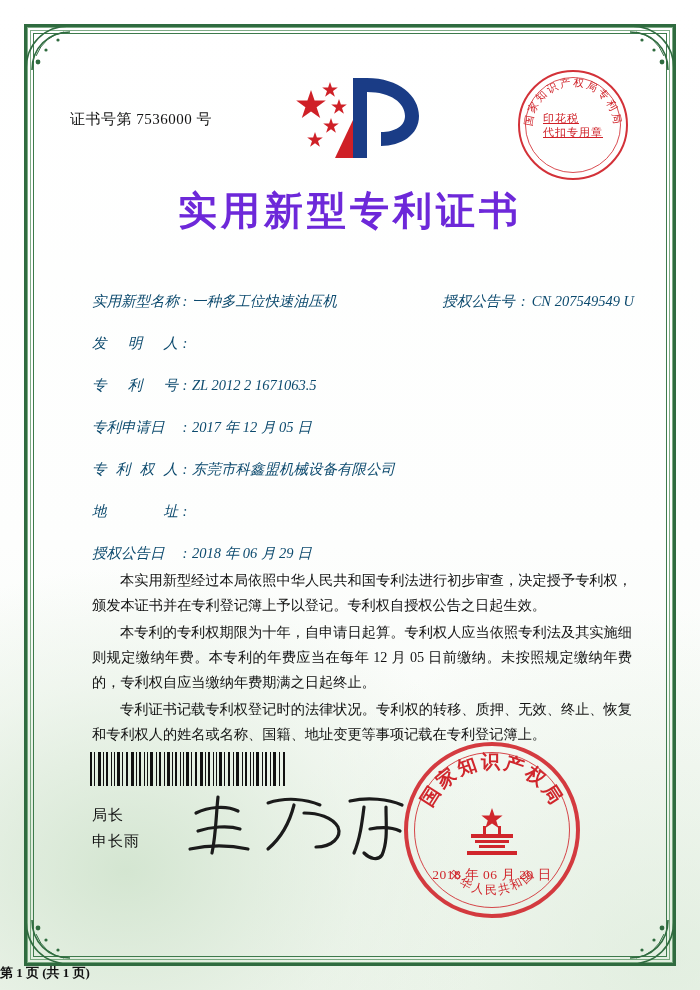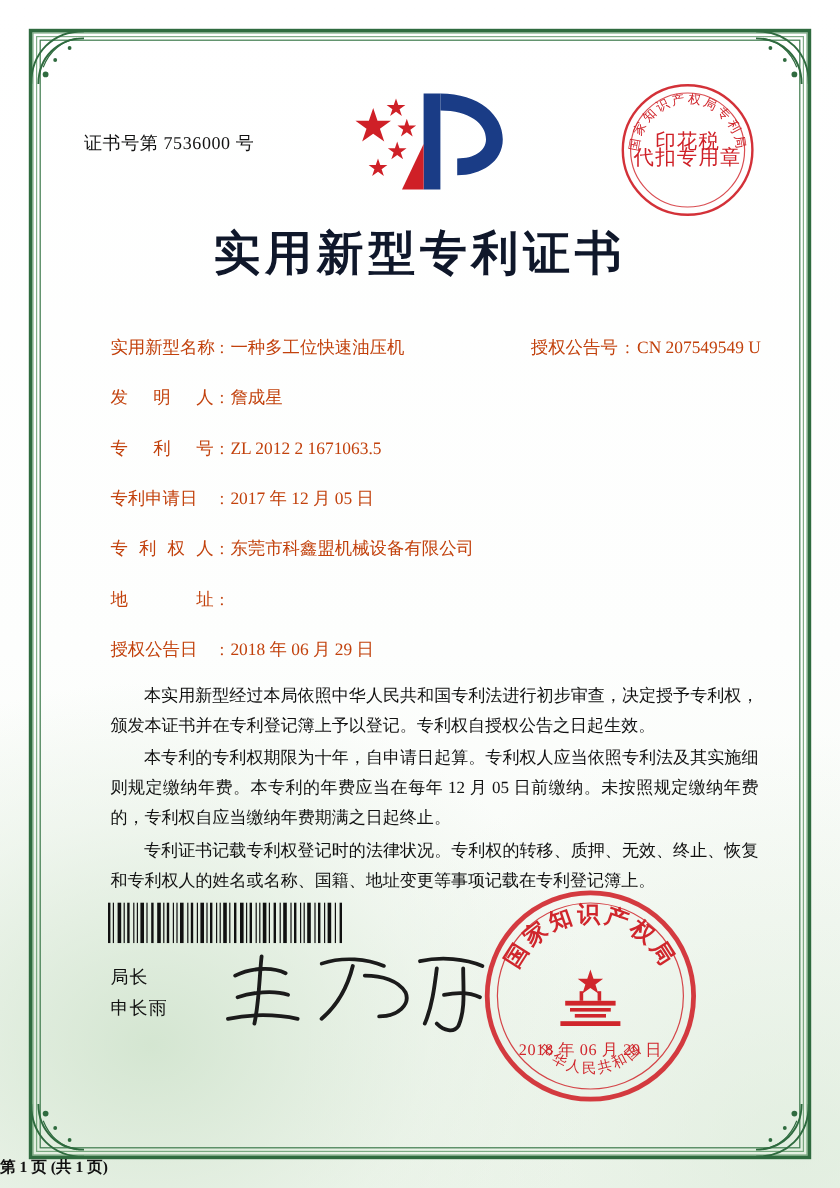--- a/index.html
+++ b/index.html
@@ -115,27 +115,28 @@
   .seal-arc {
     position: absolute;
     inset: 0;
   }
   .seal-arc svg { width: 100%; height: 100%; }
   .seal-center {
     position: absolute;
     left: 50%;
     top: 50%;
     transform: translate(-50%,-50%);
-    text-align: center;
+    text-align: left;
     color: #cf2027;
-    font-size: 17px;
+    font-size: 11px;
     line-height: 14px;
     font-family: "Liberation Serif", serif;
     letter-spacing: 1px;
     white-space: nowrap;
+    text-decoration: underline;
   }
 
   
   .emblem {
     position: absolute;
     left: 50%;
     top: 10px;
     transform: translateX(-50%);
     width: 150px;
     height: 92px;
@@ -143,33 +144,34 @@
   .emblem svg { width: 100%; height: 100%; display: block; }
 
   .doc-title {
     position: absolute;
     left: 0;
     right: 0;
     top: 122px;
     text-align: center;
     font-size: 39px;
     letter-spacing: 4px;
-    color: #0f172a;
+    color: #6d28d9;
     font-weight: 700;
     font-family: "Liberation Serif", "DejaVu Serif", serif;
   }
 
   
   .fields {
     position: absolute;
     left: 30px;
     right: 0;
-    top: 218px;
+    top: 229px;
     font-size: 14.5px;
-    color: #c2410c;
+    color: #0c4a6e;
+    font-style: italic;
   }
   .frow {
     display: flex;
     align-items: flex-start;
     margin-bottom: 21px;
     line-height: 21px;
   }
   .flabel {
     width: 86px;
     flex: 0 0 86px;
@@ -404,21 +406,20 @@
         <div class="fvalue">一种多工位快速油压机</div>
       </div>
 
       <div class="frow">
         <div class="flabel spaced">
           <span>发</span>
           <span>明</span>
           <span>人</span>
         </div>
         <div class="fcolon">:</div>
-        <div class="fvalue">詹成星</div>
       </div>
 
       <div class="frow">
         <div class="flabel spaced">
           <span>专</span>
           <span>利</span>
           <span>号</span>
         </div>
         <div class="fcolon">:</div>
         <div class="fvalue">ZL 2012 2 1671063.5</div>

